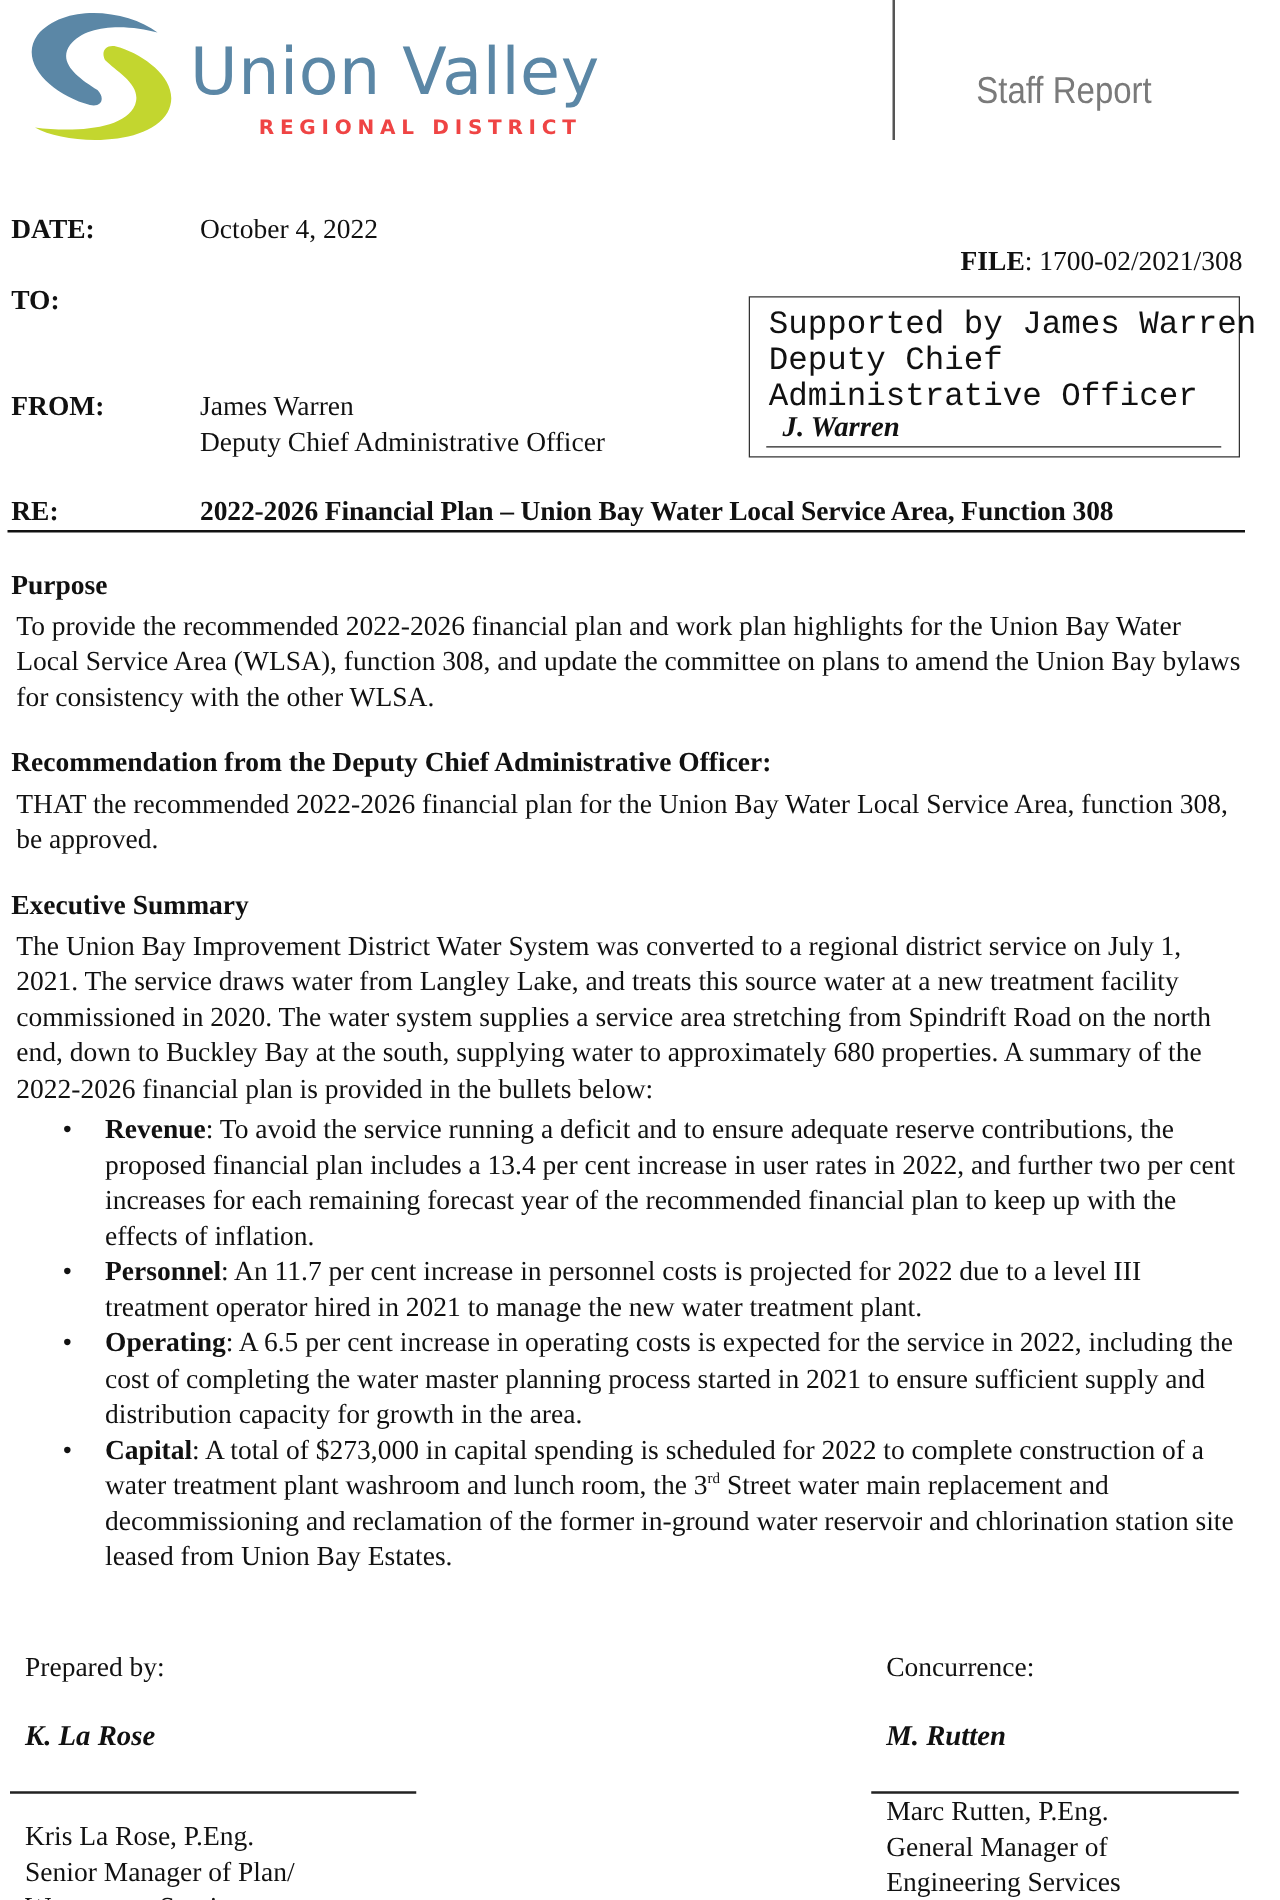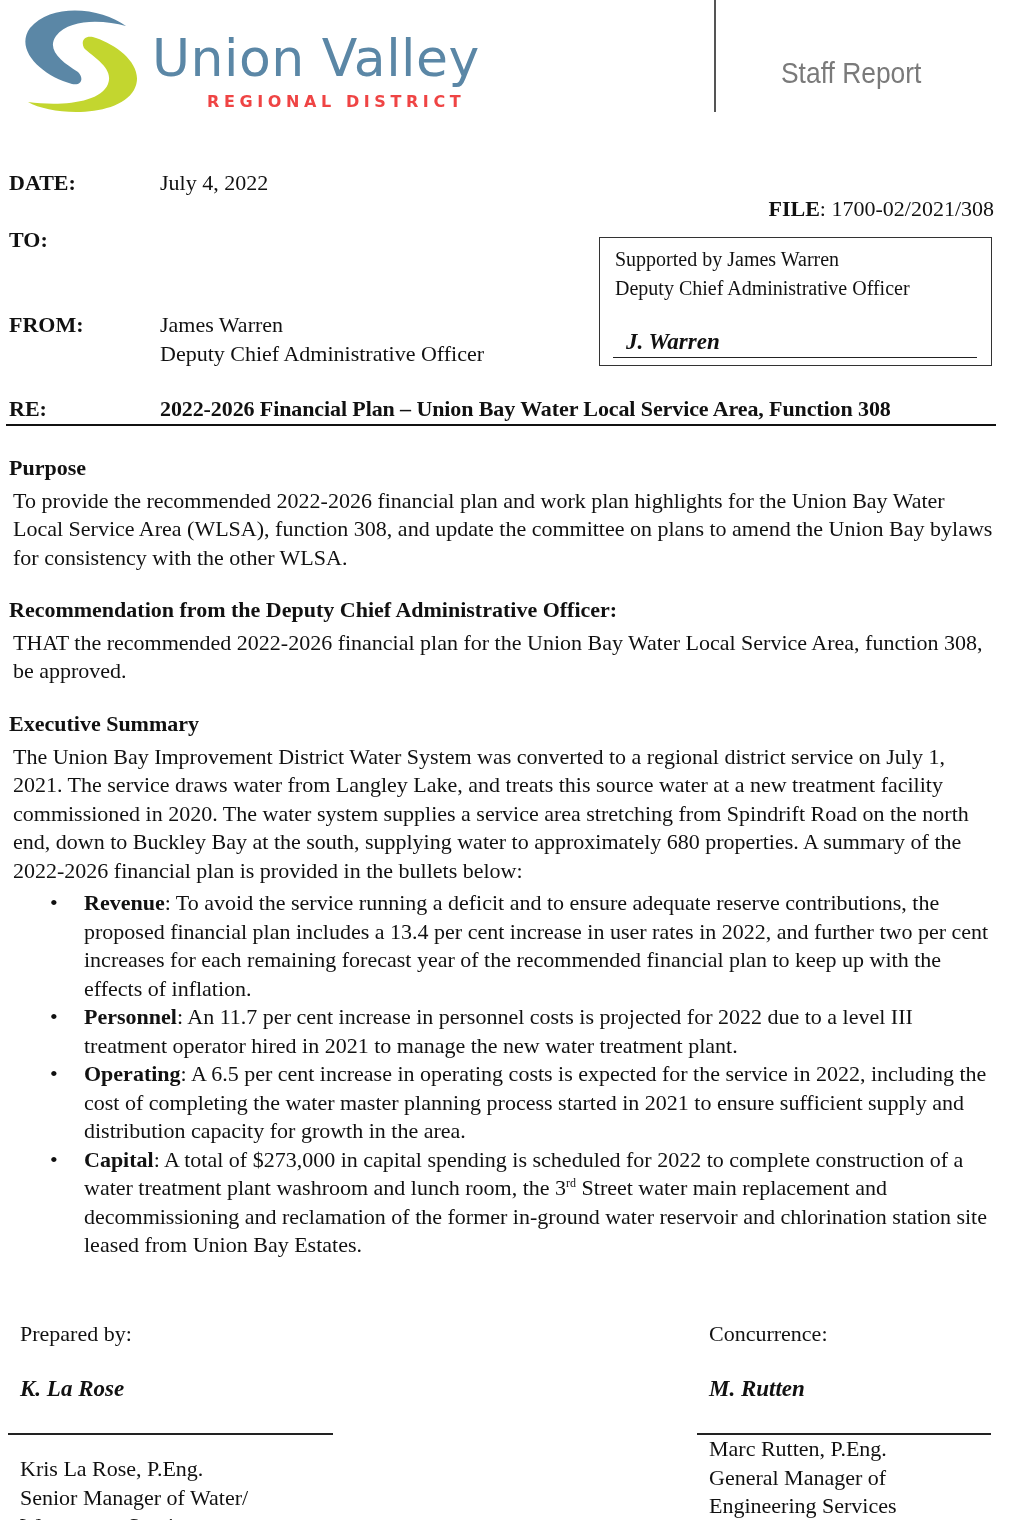--- a/index.html
+++ b/index.html
@@ -8,21 +8,21 @@
     .logo-mark { left: 22px; top: 6px; width: 120px; height: 108px; }
     .logo-name { left: 152px; top: 32px; font-family: "DejaVu Sans", "Liberation Sans", sans-serif; font-size: 52px; color: #5b87a6; letter-spacing: 0.5px; line-height: 1; }
     .logo-sub { left: 207px; top: 94px; font-family: "DejaVu Sans", "Liberation Sans", sans-serif; font-size: 16px; font-weight: bold; color: #ef4444; letter-spacing: 4.6px; line-height: 1; }
     .vrule { left: 714px; top: 0; width: 2px; height: 112px; background: #555; }
     .report-type { left: 781px; top: 56px; font-family: "Liberation Sans", "DejaVu Sans", sans-serif; font-size: 30px; color: #7a7a7a; transform: scaleX(0.88); transform-origin: left top; }
     .label { font-weight: bold; font-size: 22px; }
     .val { font-size: 22px; line-height: 29px; }
     .file { right: 30px; top: 196px; font-size: 22px; }
     .file b { font-weight: bold; }
     .support-box { left: 599px; top: 237px; width: 393px; height: 129px; border: 1.5px solid #333; box-sizing: border-box; }
-    .support-text { left: 615px; top: 245px; font-size: 20px; line-height: 29px; }
+    .support-text { left: 615px; top: 245px; font-size: 26px; line-height: 29px; font-family: Liberation Mono, monospace; }
     .sig-line-box { left: 613px; top: 357px; width: 364px; height: 0; border-top: 1.5px solid #222; }
     .sig { font-family: "Liberation Serif", serif; font-style: italic; font-weight: bold; font-size: 23px; }
     .re-rule { left: 6px; top: 424px; width: 990px; height: 0; border-top: 2px solid #111; }
     .re-title { left: 160px; top: 396px; font-weight: bold; font-size: 22px; letter-spacing: -0.1px; }
     .section { left: 9px; width: 990px; font-size: 22px; line-height: 28.5px; }
     .section h3 { margin: 0; font-size: 22px; font-weight: bold; line-height: 28.5px; }
     .section p { margin: 4px; }
     ul.bullets { list-style: none; margin: 0; padding: 0; }
     ul.bullets li { position: relative; padding-left: 75px; }
     ul.bullets li .dot { position: absolute; left: 41px; top: 0; font-size: 22px; }
@@ -36,21 +36,21 @@
 <svg class="abs logo-mark" viewBox="0 0 120 108">
   <path d="M104 20 C 80 2, 30 -4, 8 22 C -8 44, 20 70, 50 78 C 60 80, 62 72, 56 66 C 40 56, 24 44, 34 30 C 48 12, 82 14, 104 20 Z" fill="#5b87a6"></path>
   <path d="M6 96 C 30 110, 96 112, 112 84 C 124 62, 98 40, 74 32 C 64 28, 58 34, 62 42 C 72 52, 92 62, 86 78 C 78 98, 36 100, 6 96 Z" fill="#c3d62f"></path>
 </svg>
 <div class="abs logo-name">Union Valley</div>
 <div class="abs logo-sub">REGIONAL DISTRICT</div>
 <div class="abs vrule"></div>
 <div class="abs report-type">Staff Report</div>
 
 <div class="abs label" style="left:9px; top:170px;">DATE:</div>
-<div class="abs val" style="left:160px; top:168px;">July 4, 2022</div>
+<div class="abs val" style="left:160px; top:168px;">October 4, 2022</div>
 
 <div class="abs file">
   <b>FILE</b><span>: </span><span>1700-02/2021/308</span>
 </div>
 
 <div class="abs label" style="left:9px; top:227px;">TO:</div>
 <div class="abs val" style="left:160px; top:225px;">
 </div>
 
 <div class="abs label" style="left:9px; top:312px;">FROM:</div>
@@ -102,21 +102,21 @@
       <b>Capital</b><span>: A total of $273,000 in capital spending is scheduled for 2022 to complete construction of a water treatment plant washroom and lunch room, the 3</span><sup>rd</sup><span> Street water main replacement and decommissioning and reclamation of the former in-ground water reservoir and chlorination station site leased from Union Bay Estates.</span>
     </li>
   </ul>
 </div>
 
 <div class="abs small22" style="left:20px; top:1320px;">Prepared by:</div>
 <div class="abs sig" style="left:20px; top:1376px;">K. La Rose</div>
 <div class="abs sig-rule" style="left:8px; top:1433px; width:325px;"></div>
 <div class="abs small22" style="left:20px; top:1435px;margin-top:20px;">
   <div>Kris La Rose, P.Eng.</div>
-  <div>Senior Manager of Water/</div>
+  <div>Senior Manager of Plan/</div>
   <div>Wastewater Services</div>
 </div>
 
 <div class="abs small22" style="left:709px; top:1320px;">Concurrence:</div>
 <div class="abs sig" style="left:709px; top:1376px;">M. Rutten</div>
 <div class="abs sig-rule" style="left:697px; top:1433px; width:294px;"></div>
 <div class="abs small22" style="left:709px; top:1435px;">
   <div>Marc Rutten, P.Eng.</div>
   <div>General Manager of</div>
   <div>Engineering Services</div>

